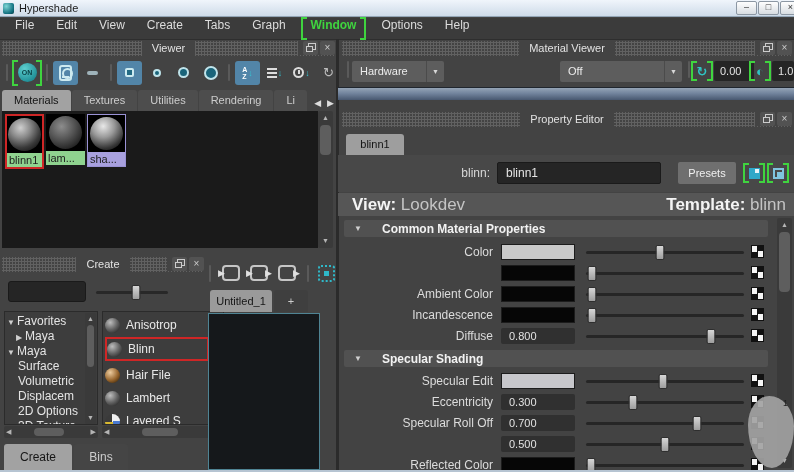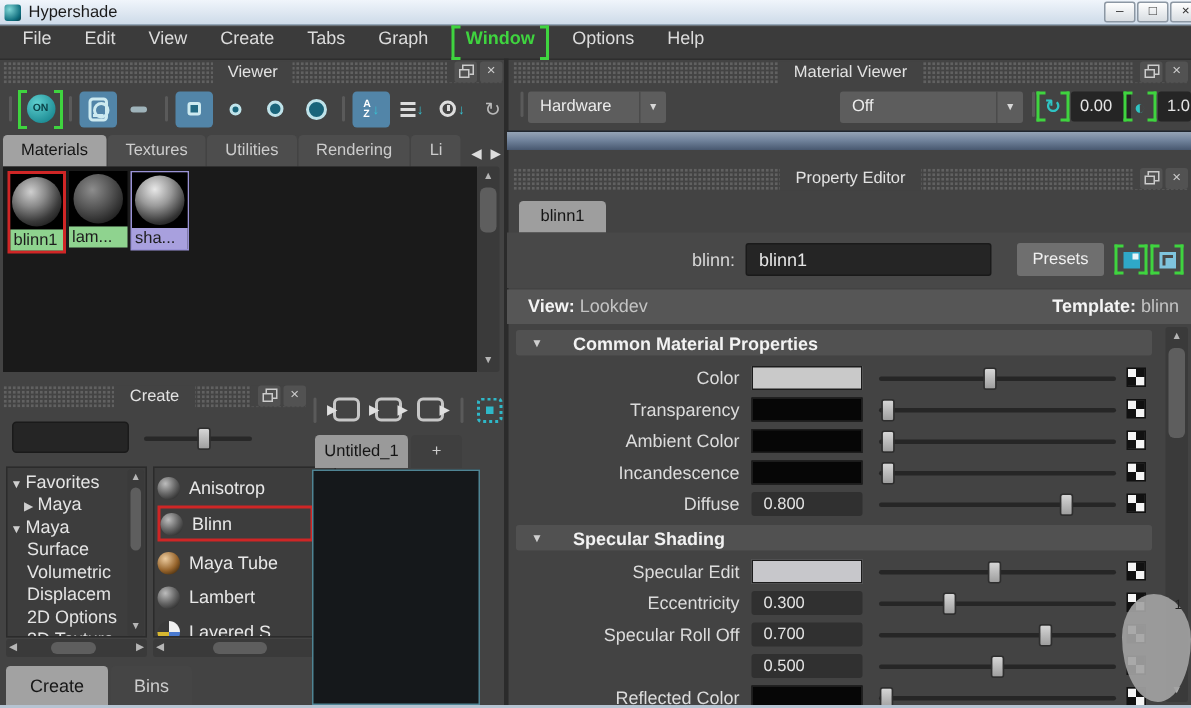--- a/index.html
+++ b/index.html
@@ -99,21 +99,21 @@
 .bluestrip{position:absolute;left:338px;top:87px;width:456px;height:13px;background:linear-gradient(#95a4b6,#72849d 45%,#485870);border-top:1px solid #20262e}
 .petab{position:absolute;left:346px;top:134px;width:58px;height:21px;background:#9e9e9e;color:#141414;font-size:11px;line-height:21px;text-align:center;border-radius:3px 3px 0 0}
 .peform{position:absolute;left:338px;top:155px;width:456px;height:37px;background:#484848}
 .fl{position:absolute;left:0;top:11px;width:152px;text-align:right;font-size:12px;color:#d8d8d8}
 .ninput{position:absolute;left:159px;top:7px;width:164px;height:22px;background:#252525;border:1px solid #1a1a1a;border-radius:2px;color:#e6e6e6;font-size:12px;padding:0 8px;font-family:inherit}
 .presets{position:absolute;left:340px;top:7px;width:58px;height:22px;background:#6f6f6f;border:none;border-radius:2px;color:#f0f0f0;font-size:11px}
 .cpico{width:11px;height:11px;background:#2fa8c8;position:relative}
 .cpico::after{content:"";position:absolute;right:1px;top:1px;width:4px;height:4px;background:#e8f4f8}
 .cpico2{width:11px;height:11px;border:2px solid #7fc4de;position:relative}
 .cpico2::after{content:"";position:absolute;left:2px;top:2px;width:6px;height:6px;background:#7fc4de}
-.viewrow{position:absolute;left:338px;top:193px;width:456px;height:23px;background:#565656;font-size:12px;line-height:23px}
+.viewrow{position:absolute;left:338px;top:193px;width:456px;height:23px;background:#565656;font-size:17px;line-height:23px}
 .bold{font-weight:bold;color:#f4f4f4}.dim{color:#c4c4c4}
 .attrs{position:absolute;left:338px;top:216px;width:438px;height:256px;overflow:hidden}
 .psec{position:absolute;left:6px;width:424px;height:17px;background:#515151;border-radius:2px;display:flex;align-items:center}
 .psec .tri{margin-left:8px}
 .ptitle{font-weight:bold;font-size:12px;color:#f2f2f2;margin-left:18px;white-space:nowrap}
 .prow{position:absolute;left:0;width:438px;height:21px}
 .plabel{position:absolute;left:0;top:3px;width:155px;text-align:right;font-size:12px;color:#dcdcdc;white-space:nowrap}
 .pswatch{position:absolute;left:163px;top:2px;width:74px;height:16px;border:1px solid #1c1c1c}
 .pfield{position:absolute;left:163px;top:2px;width:74px;height:16px;background:#303030;border-radius:2px;color:#e2e2e2;font-size:11px;line-height:16px;padding-left:8px}
 .ptrack{position:absolute;left:248px;top:9px;width:158px;height:3px;background:#262626;border-radius:2px}
@@ -283,21 +283,21 @@
     <div class="mrow" style="top:2px">
         <span class="micon"></span>
         <span class="mlabel">Anisotrop</span>
       </div>
     <div class="mrow red-annot" style="top: 25px; height: 24px; border-color: rgb(207, 38, 38);">
         <span class="micon"></span>
         <span class="mlabel">Blinn</span>
       </div>
     <div class="mrow" style="top:52px">
         <span class="micon mi-hair"></span>
-        <span class="mlabel">Maya Tube</span>
+        <span class="mlabel">Hair File</span>
       </div>
     <div class="mrow" style="top:75px">
         <span class="micon"></span>
         <span class="mlabel">Lambert</span>
       </div>
     <div class="mrow" style="top:98px">
         <span class="micon mi-layered"></span>
         <span class="mlabel">Layered S</span>
       </div>
     <div class="sb" style="right:1px;top:1px;width:11px;height:111px">
@@ -394,21 +394,20 @@
     </div>
     <div class="prow" style="top:26px">
       <span class="plabel">Color</span>
       <span class="pswatch" style="background-color: rgb(201, 201, 201);"></span>
       <span class="ptrack">
           <span class="handle" style="left: 47%;"></span>
         </span>
       <span class="pchecker"></span>
     </div>
     <div class="prow" style="top:47px">
-      <span class="plabel">Transparency</span>
       <span class="pswatch" style="background-color: rgb(6, 6, 6);"></span>
       <span class="ptrack">
           <span class="handle" style="left: 4%;"></span>
         </span>
       <span class="pchecker"></span>
     </div>
     <div class="prow" style="top:68px">
       <span class="plabel">Ambient Color</span>
       <span class="pswatch" style="background-color: rgb(6, 6, 6);"></span>
       <span class="ptrack">

